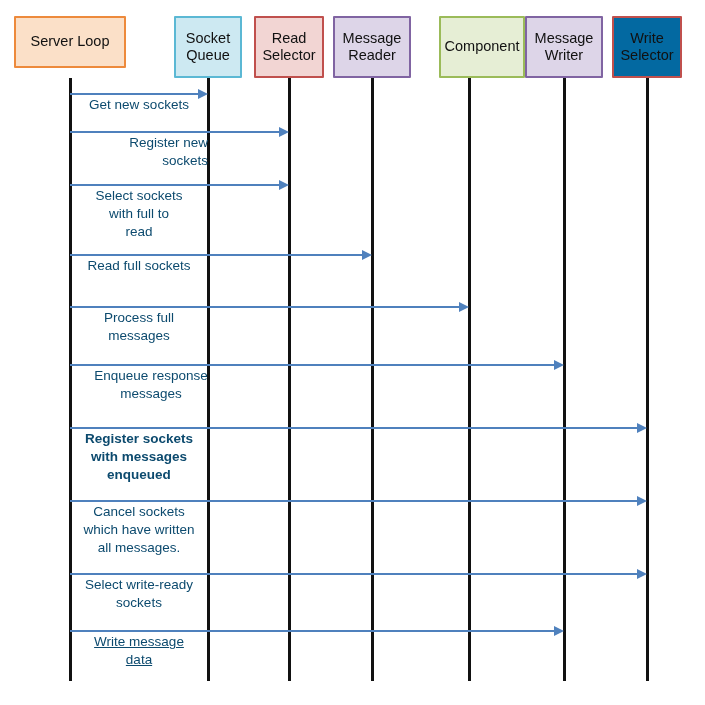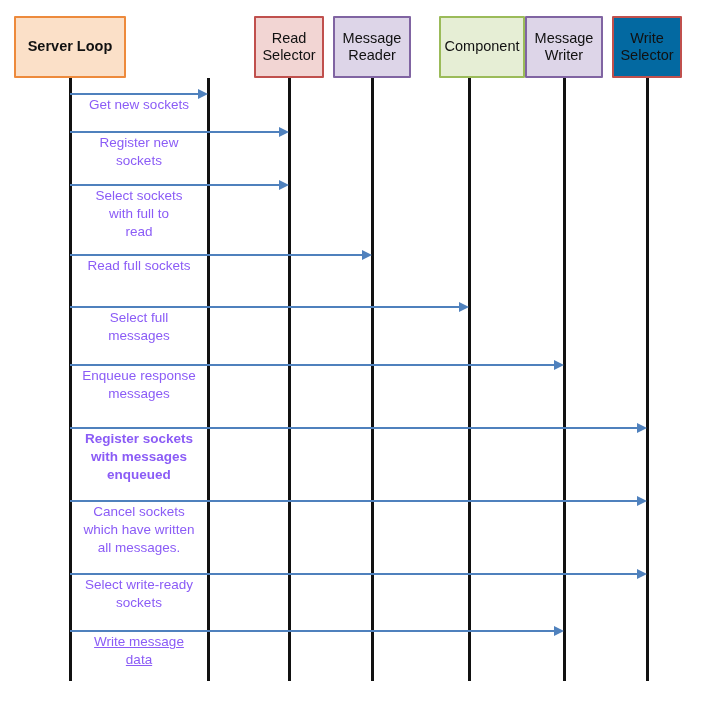--- a/index.html
+++ b/index.html
@@ -58,78 +58,80 @@
     border-top: 5px solid transparent;
     border-bottom: 5px solid transparent;
     border-left: 10px solid #4f81bd;
   }
   .msg .label {
     position: absolute;
     top: 3px;
     text-align: center;
     font-size: 13.5px;
     line-height: 1.33;
-    color: #8b5cf6;
+    color: #0c4a6e;
     white-space: pre-line;
   }
 </style>
 </head>
 <body>
 
 <div id="diagram">
     <div class="lifeline" style="left: 69px; top: 78px; height: 603px;"></div>
     <div class="lifeline" style="left: 207px; top: 78px; height: 603px;"></div>
     <div class="lifeline" style="left: 288px; top: 78px; height: 603px;"></div>
     <div class="lifeline" style="left: 371px; top: 78px; height: 603px;"></div>
     <div class="lifeline" style="left: 468px; top: 78px; height: 603px;"></div>
     <div class="lifeline" style="left: 563px; top: 78px; height: 603px;"></div>
     <div class="lifeline" style="left: 646px; top: 78px; height: 603px;"></div>
-    <div class="participant" style="left: 14px; top: 16px; width: 112px; height: 62px; border-color: rgb(237, 138, 60); background: rgb(251, 224, 200); white-space: pre-line; font-weight: bold;">Server Loop</div>
+    <div class="participant" style="left: 14px; top: 16px; width: 112px; height: 52px; border-color: rgb(237, 138, 60); background: rgb(251, 224, 200); white-space: pre-line;">Server Loop</div>
+    <div class="participant" style="left: 174px; top: 16px; width: 68px; height: 62px; border-color: rgb(91, 184, 212); background: rgb(205, 233, 242); white-space: pre-line;">Socket
+Queue</div>
     <div class="participant" style="left: 254px; top: 16px; width: 70px; height: 62px; border-color: rgb(192, 80, 77); background: rgb(242, 213, 211); white-space: pre-line;">Read
 Selector</div>
     <div class="participant" style="left: 333px; top: 16px; width: 78px; height: 62px; border-color: rgb(128, 100, 162); background: rgb(221, 213, 232); white-space: pre-line;">Message
 Reader</div>
     <div class="participant" style="left: 426px; top: 16px; width: 86px; height: 62px; border-color: rgb(155, 187, 89); background: rgb(230, 238, 213); white-space: pre-line; margin-left: 13px;">Component</div>
     <div class="participant" style="left: 525px; top: 16px; width: 78px; height: 62px; border-color: rgb(128, 100, 162); background: rgb(221, 213, 232); white-space: pre-line;">Message
 Writer</div>
     <div class="participant" style="left: 612px; top: 16px; width: 70px; height: 62px; border-color: rgb(192, 80, 77); background: #0369a1; white-space: pre-line;">Write
 Selector</div>
     <div class="msg" style="left: 70px; top: 93px; width: 138px;">
       <div class="line" style="width: 130px; background: rgb(79, 129, 189);"></div>
       <div class="head" style="left: 128px; border-left-color: rgb(79, 129, 189);"></div>
       <div class="label" style="left: 0px; width: 138px;">Get new sockets</div>
     </div>
     <div class="msg" style="left: 70px; top: 131px; width: 219px;">
       <div class="line" style="width: 211px; background: rgb(79, 129, 189);"></div>
       <div class="head" style="left: 209px; border-left-color: rgb(79, 129, 189);"></div>
-      <div class="label" style="left: 0px; width: 138px;">Register new
+      <div class="label" style="left: 0px; width: 138px; text-align: right;">Register new
 sockets</div>
     </div>
     <div class="msg" style="left: 70px; top: 184px; width: 219px;">
       <div class="line" style="width: 211px; background: rgb(79, 129, 189);"></div>
       <div class="head" style="left: 209px; border-left-color: rgb(79, 129, 189);"></div>
       <div class="label" style="left: 0px; width: 138px;">Select sockets
 with full to
 read</div>
     </div>
     <div class="msg" style="left: 70px; top: 254px; width: 302px;">
       <div class="line" style="width: 294px; background: rgb(79, 129, 189);"></div>
       <div class="head" style="left: 292px; border-left-color: rgb(79, 129, 189);"></div>
       <div class="label" style="left: 0px; width: 138px;">Read full sockets</div>
     </div>
     <div class="msg" style="left: 70px; top: 306px; width: 399px;">
       <div class="line" style="width: 391px; background: rgb(79, 129, 189);"></div>
       <div class="head" style="left: 389px; border-left-color: rgb(79, 129, 189);"></div>
-      <div class="label" style="left: 0px; width: 138px;">Select full
+      <div class="label" style="left: 0px; width: 138px;">Process full
 messages</div>
     </div>
     <div class="msg" style="left: 70px; top: 364px; width: 494px;">
       <div class="line" style="width: 486px; background: rgb(79, 129, 189);"></div>
       <div class="head" style="left: 484px; border-left-color: rgb(79, 129, 189);"></div>
-      <div class="label" style="left: 0px; width: 138px;">Enqueue response
+      <div class="label" style="left: 12px; width: 138px;">Enqueue response
 messages</div>
     </div>
     <div class="msg" style="left: 70px; top: 427px; width: 577px;">
       <div class="line" style="width: 569px; background: rgb(79, 129, 189);"></div>
       <div class="head" style="left: 567px; border-left-color: rgb(79, 129, 189);"></div>
       <div class="label" style="left: 0px; width: 138px; font-weight: bold;">Register sockets
 with messages
 enqueued</div>
     </div>
     <div class="msg" style="left: 70px; top: 500px; width: 577px;">

